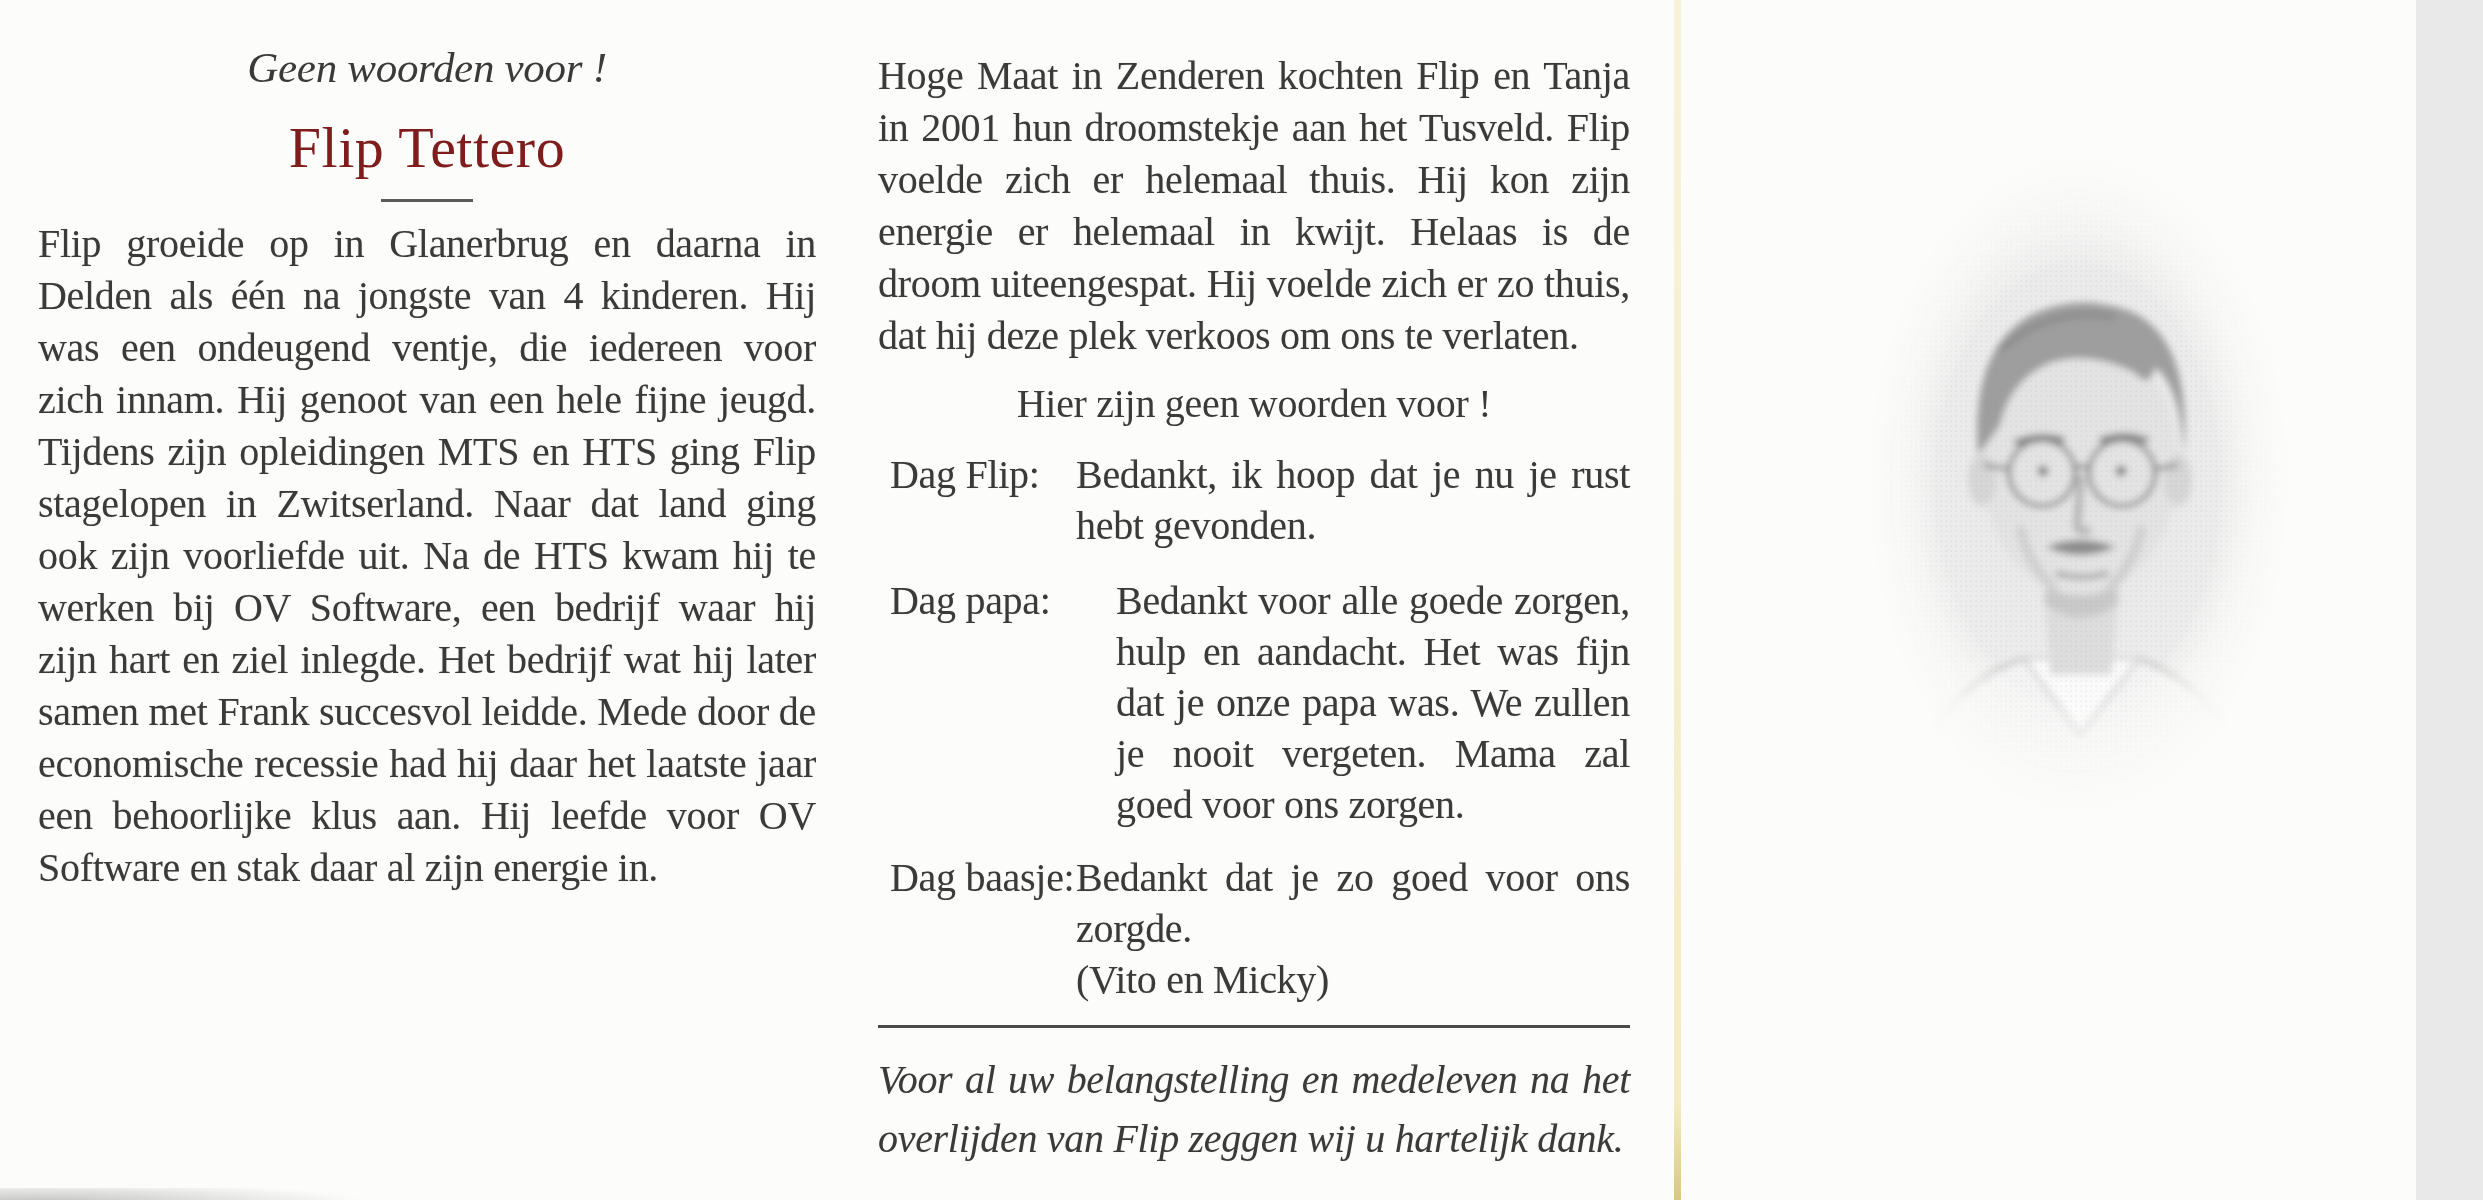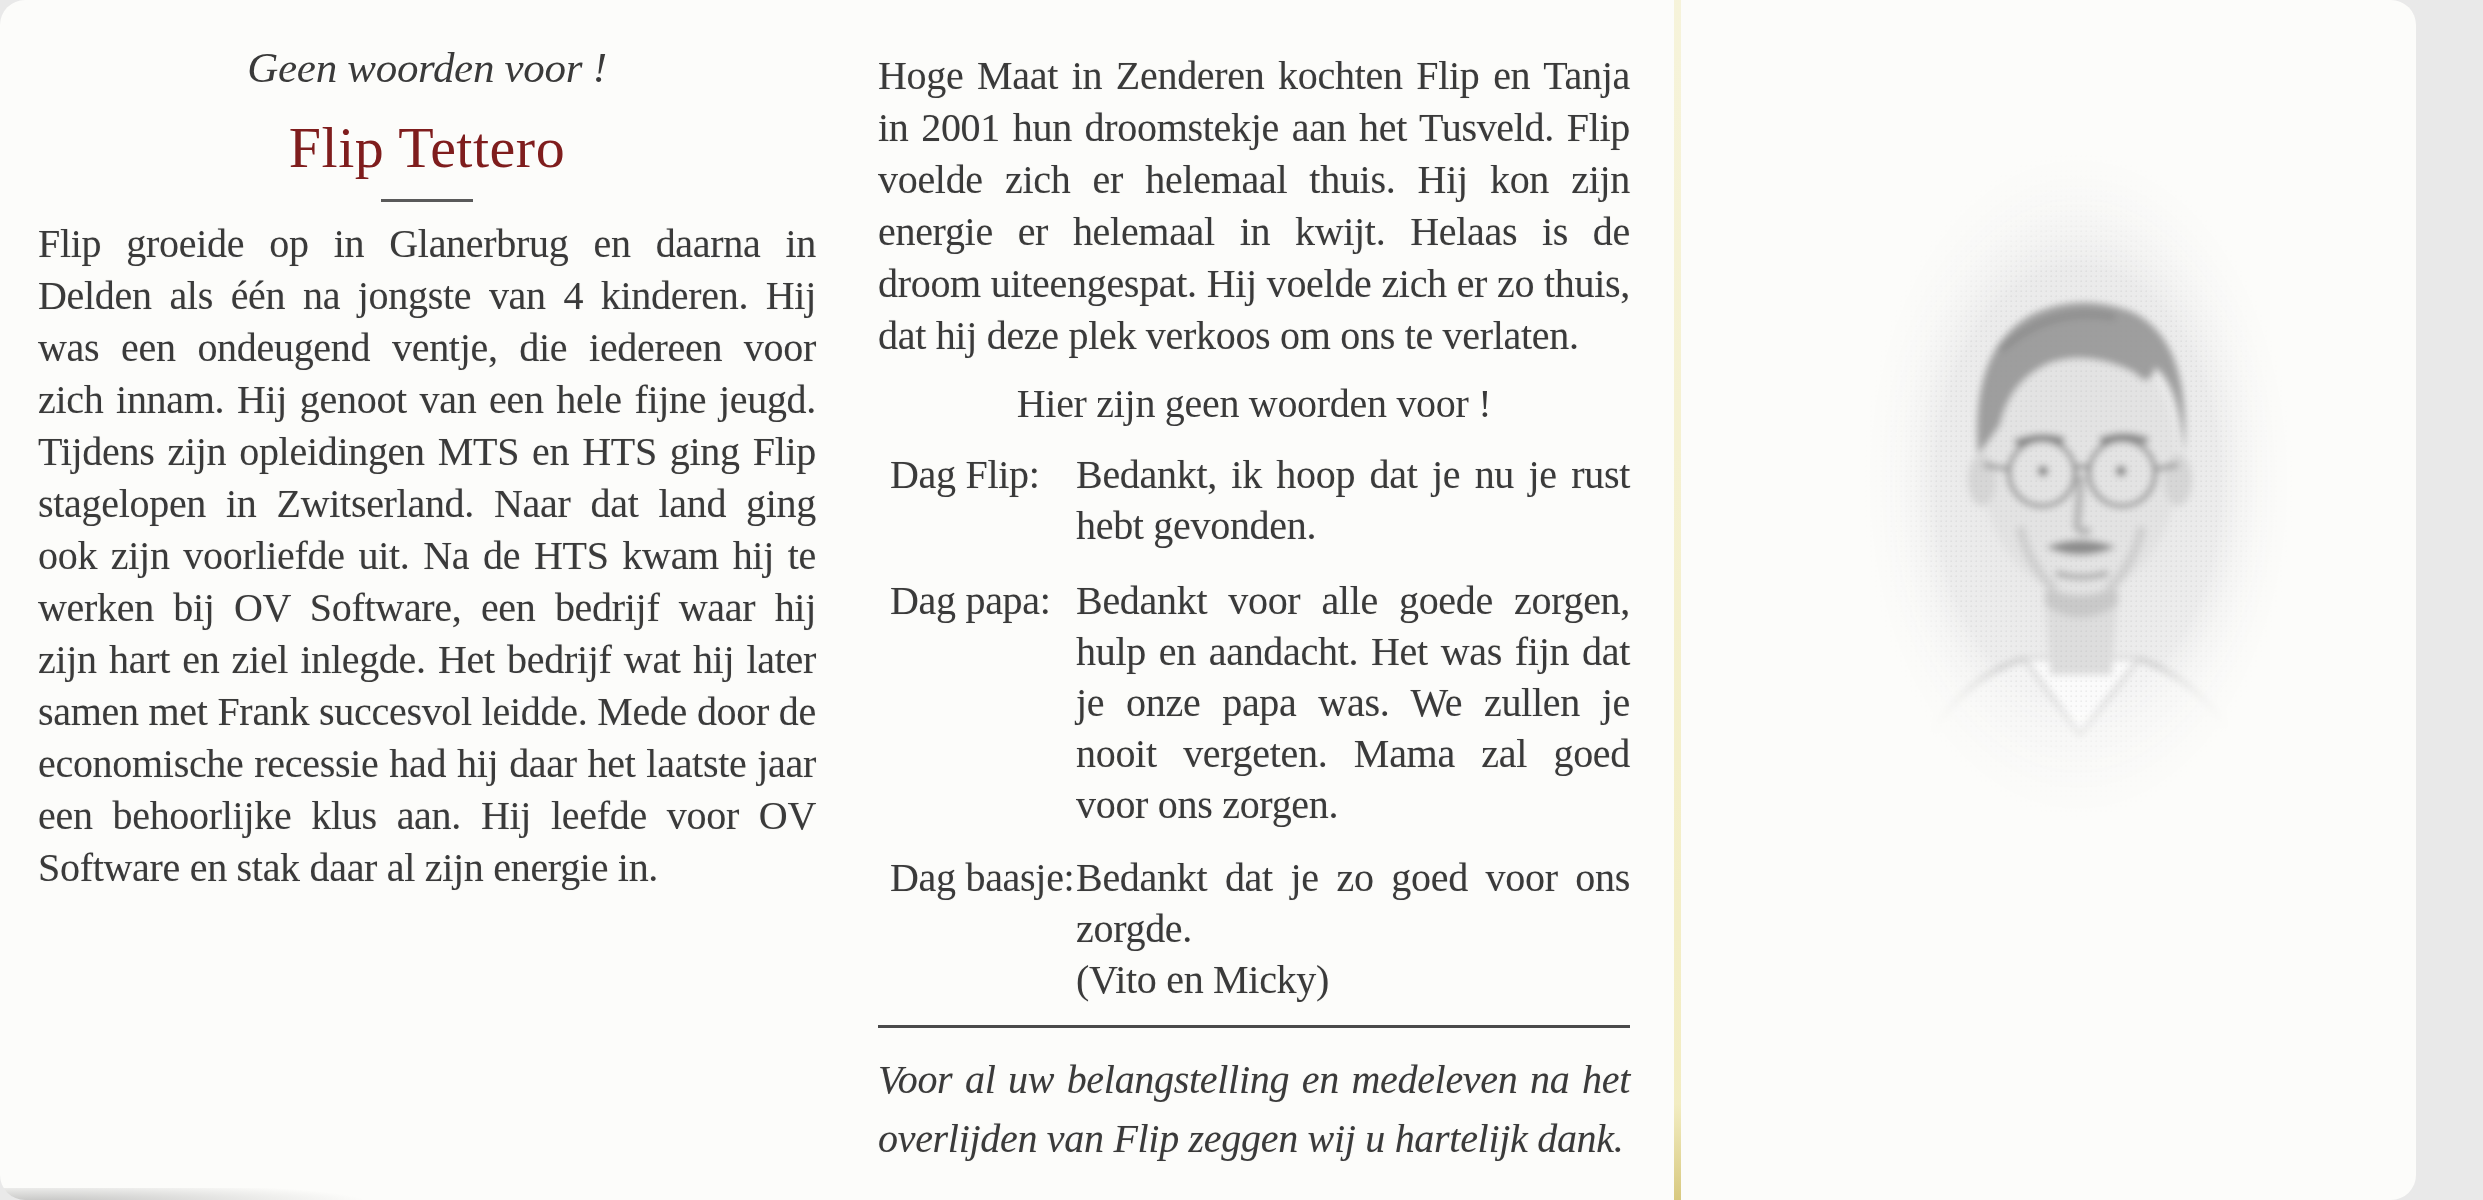--- a/index.html
+++ b/index.html
@@ -1,21 +1,20 @@
 <!DOCTYPE html>
 <html lang="nl"><head>
 <meta charset="utf-8">
 <style>
   html,body{margin:0;padding:0;}
   body{background:#e9e9e9;font-family:"Liberation Serif","DejaVu Serif",serif;}
   .page{
     position:relative;width:2416px;height:1200px;overflow:hidden;
     background:#fcfcfa;color:#3a3a3a;
     letter-spacing:-0.3px;
-    border-radius:25px;
   }
   .col{position:absolute;top:0;}
   .col-left{left:38px;width:778px;}
   .col-mid{left:878px;width:752px;}
   p{margin:0;text-align:center;}
   .para{
     font-size:40px;line-height:52px;text-align:justify;
     text-shadow:0 0 1px rgba(70,70,70,.25);
   }
   .motto{
@@ -29,21 +28,21 @@
   .p-first{margin-top:18px;text-align-last:center;}
   .divider-short{
     width:92px;border:0;border-top:3px solid #5a5a5a;
     margin:16px auto 0 auto;
   }
   .p-second{margin-top:16px;}
   .mp-first{margin-top:50px;}
   .no-words{margin-top:16px;font-size:40px;line-height:51px;}
   .farewell{display:flex;align-items:flex-start;font-size:40px;line-height:51px;margin-left:12px;}
   .fw-1{margin-top:20px;}
-  .fw-2{margin-top:24px;}
+  .fw-2{margin-top:24px;gap:40px;}
   .fw-3{margin-top:22px;}
   .farewell-label{flex:0 0 186px;white-space:nowrap;text-shadow:0 0 1px rgba(70,70,70,.25);}
   .farewell-body{flex:1;min-width:0;}
   .farewell-text{text-align:justify;text-shadow:0 0 1px rgba(70,70,70,.25);}
   .farewell-attr{text-shadow:0 0 1px rgba(70,70,70,.25);}
   .rule{border:0;border-top:3px solid #4a4a4a;margin:20px 0 0;width:100%;}
   .thanks{
     margin-top:22px;font-style:italic;font-size:40px;line-height:59px;
     text-align:justify;text-shadow:0 0 1px rgba(70,70,70,.25);
   }

